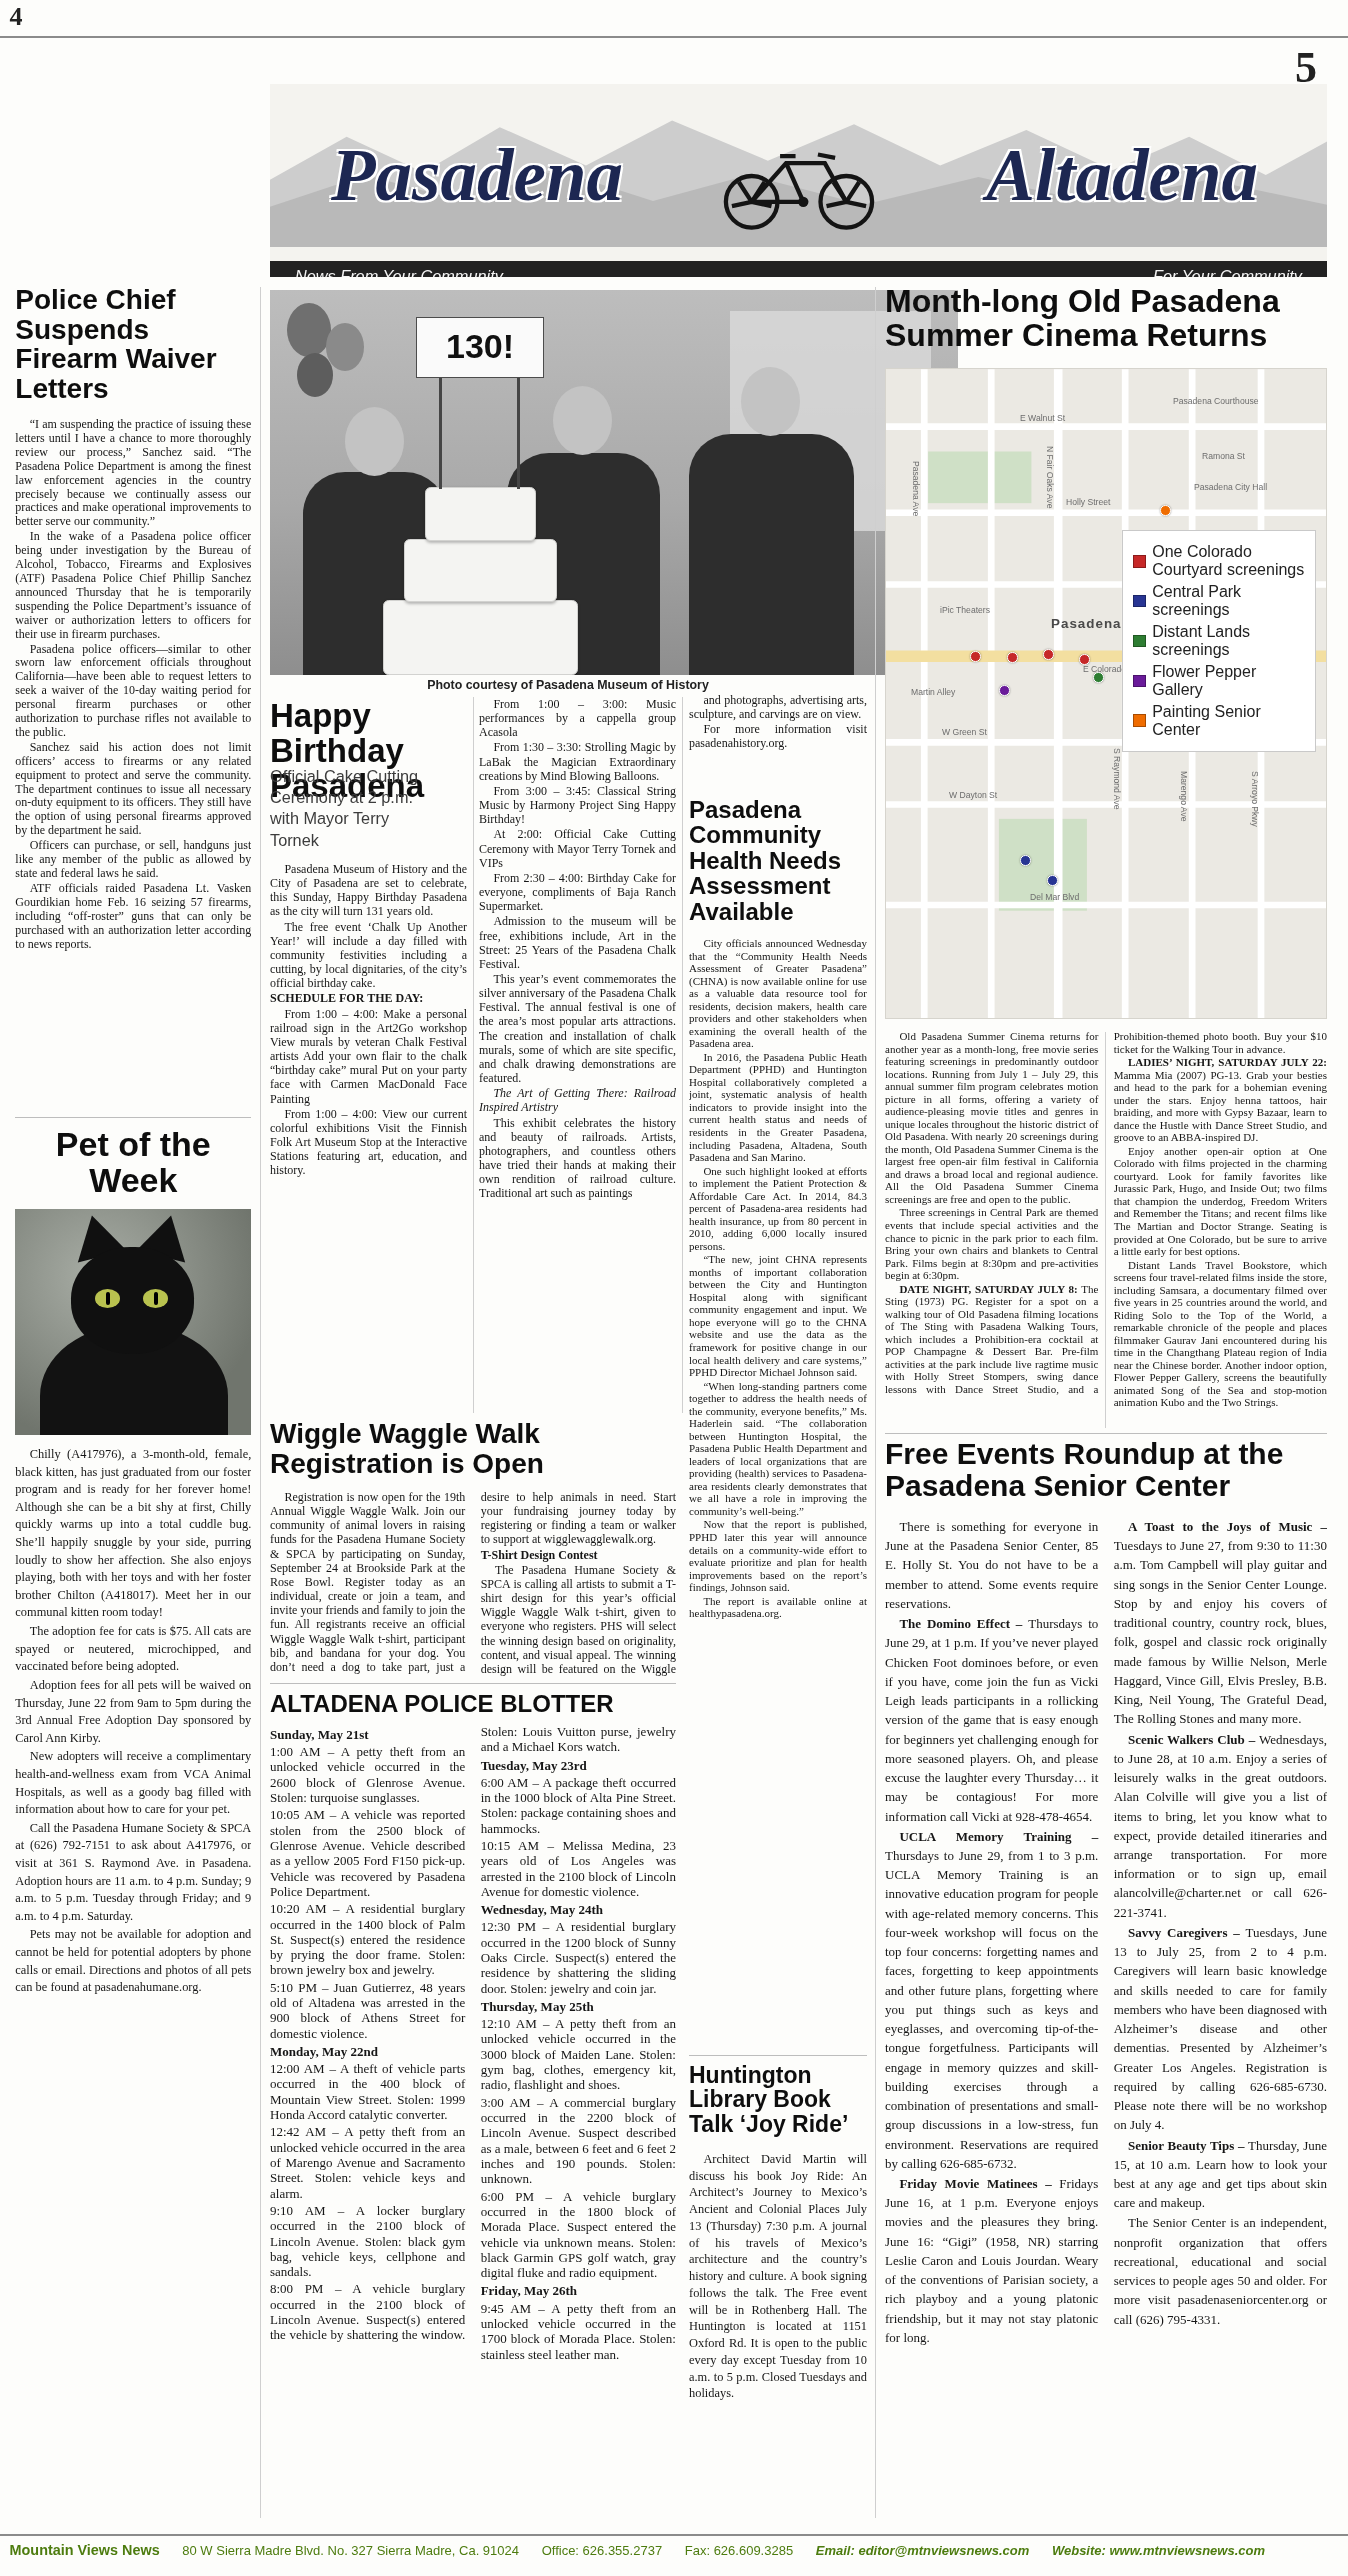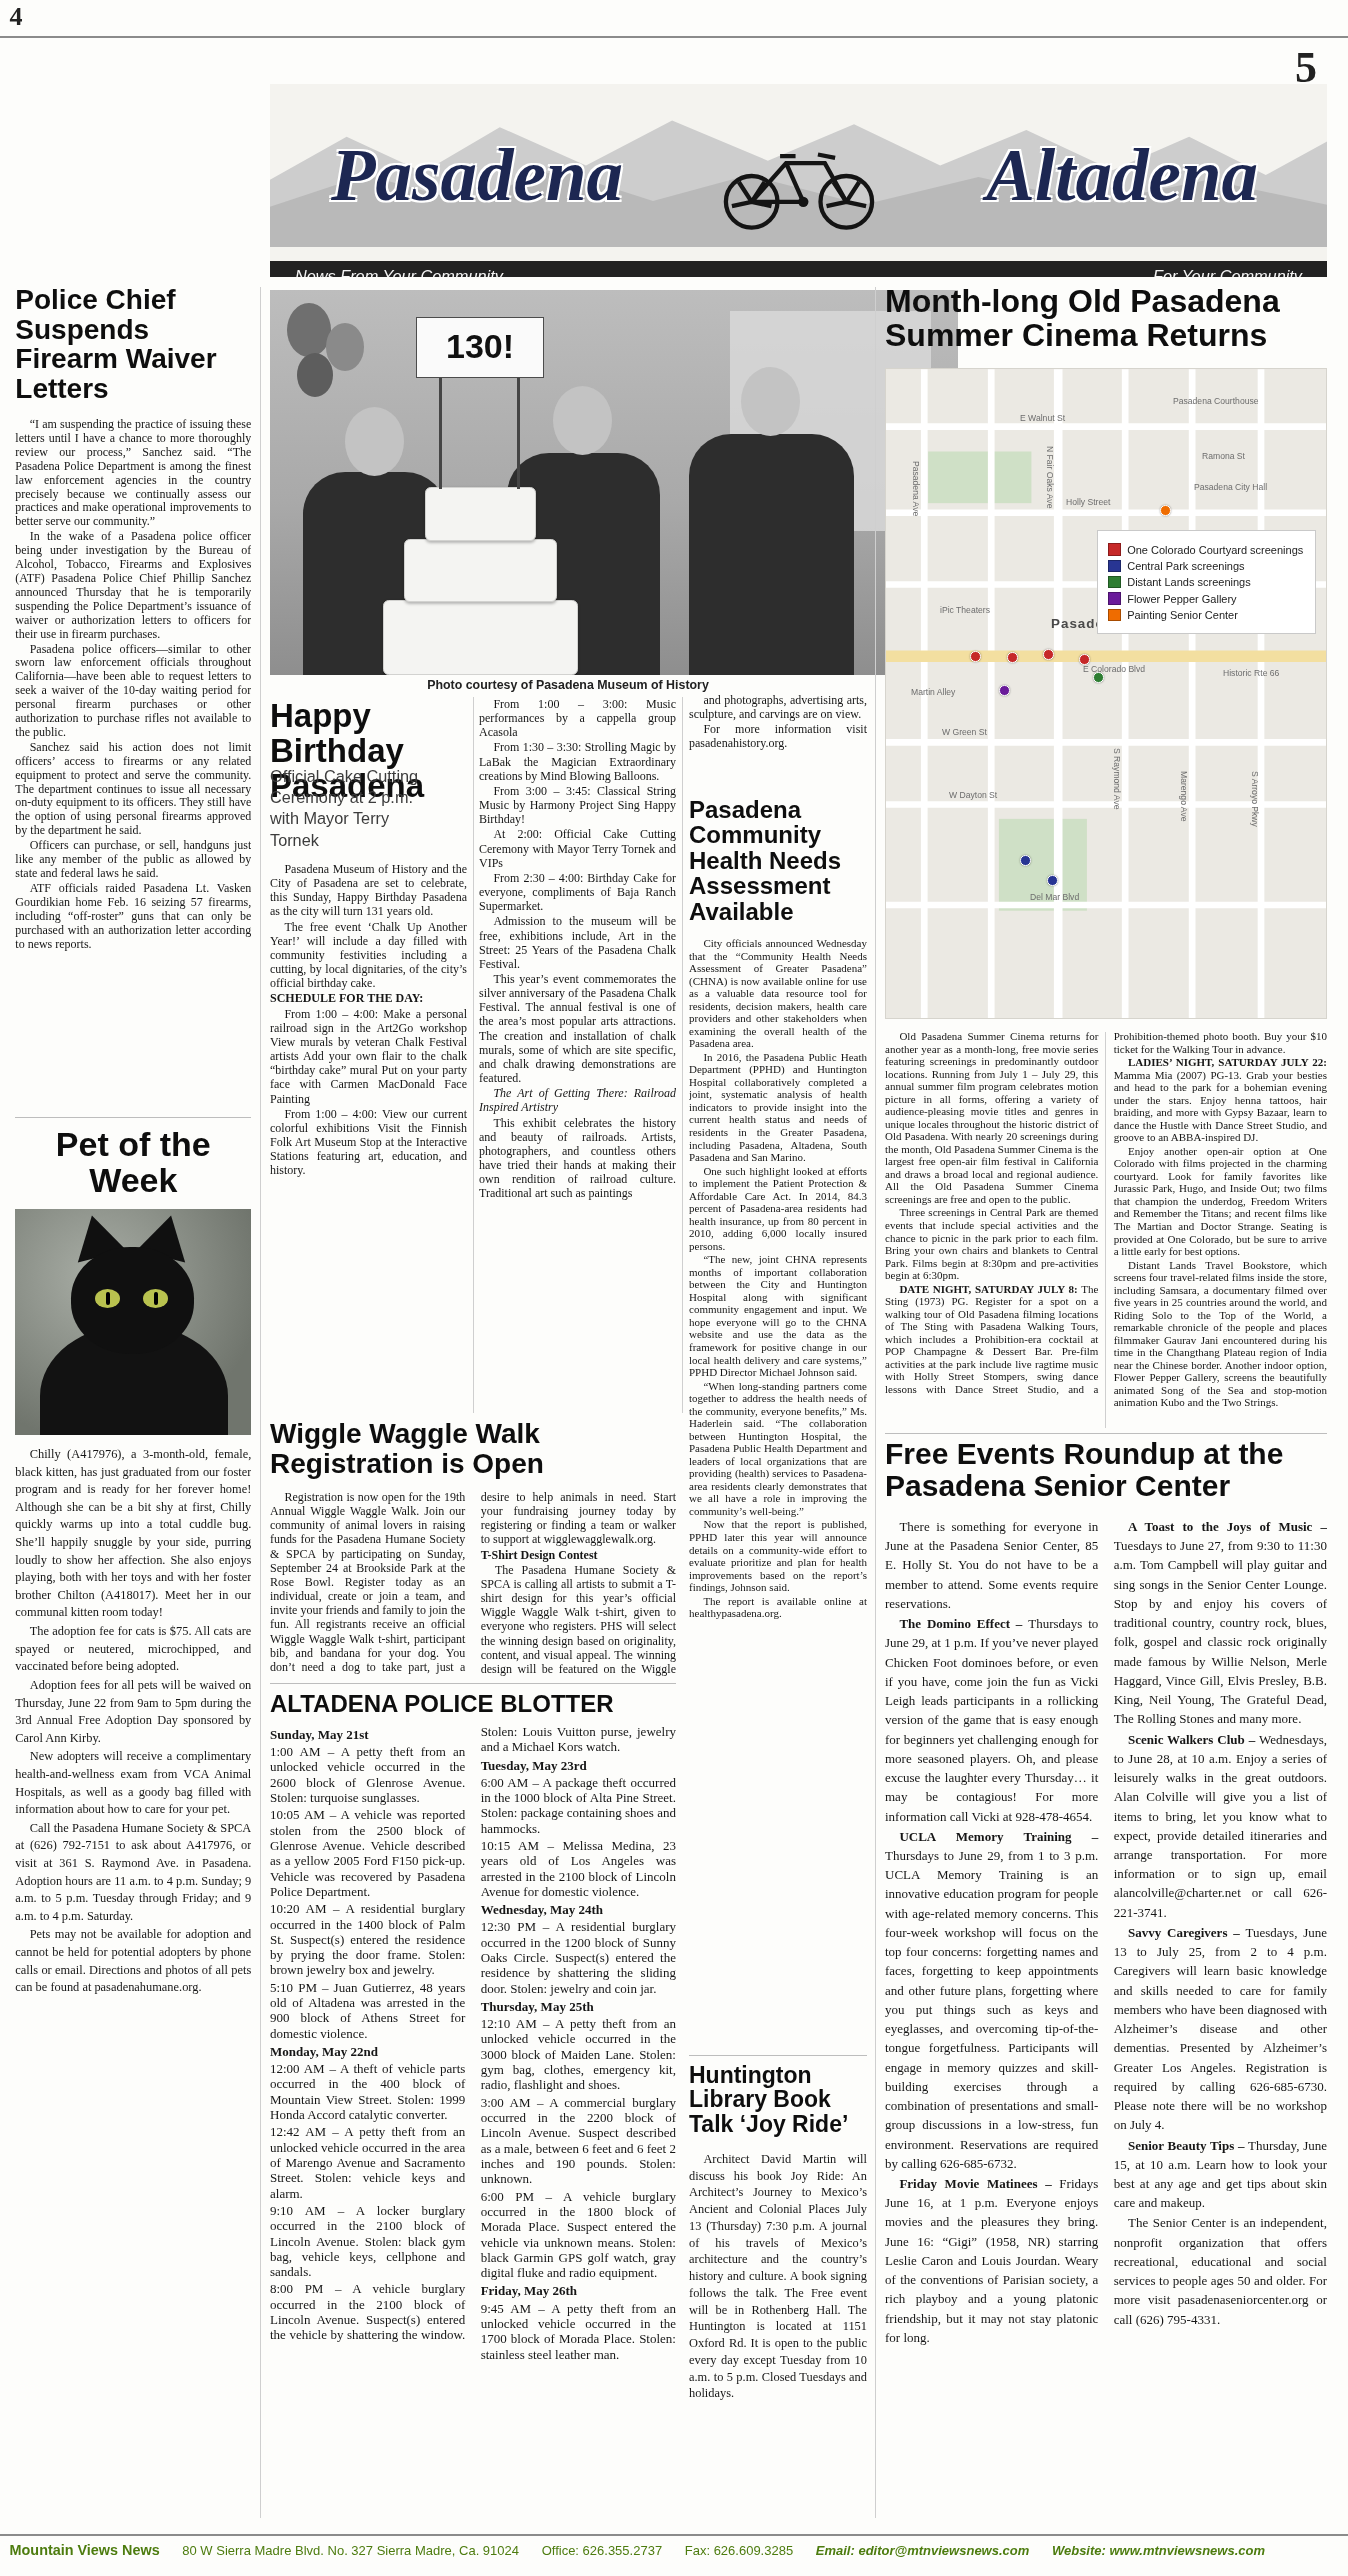--- a/index.html
+++ b/index.html
@@ -49,22 +49,22 @@
   .cat-eye.l{left:80px;}
   .cat-eye.r{left:128px;}
   .cat-eye::after{content:"";position:absolute;left:10.5px;top:2.9px;width:3.8px;height:13.4px;background:#000;border-radius:1.9px;}
   
   .map{background:#ebe9e3;overflow:hidden;border:1px solid #d6d4cd;box-sizing:border-box;}
   .map-overlay{position:absolute;left:0;top:0;width:100%;height:100%;}
   .map-label{position:absolute;font-family:"Liberation Sans",sans-serif;font-size:8.6px;color:#6d6d6d;white-space:nowrap;}
   .map-label.big{font-size:13.4px;font-weight:bold;color:#4a4a4a;letter-spacing:1px;}
   .map-label.vert{writing-mode:vertical-rl;}
   .map-dot{position:absolute;width:8.6px;height:8.6px;border-radius:50%;border:1px solid #ffffff;box-shadow:0 0 1.9px rgba(0,0,0,.4);}
-  .map-legend{position:absolute;right:9.6px;top:161px;width:219px;background:#ffffff;border:1px solid #c9c9c9;
-              padding:8.6px 9.6px;box-sizing:border-box;font-family:"Liberation Sans",sans-serif;font-size:11px;color:#222;}
+  .map-legend{position:absolute;right:9.6px;top:161px;width:194px;background:#ffffff;border:1px solid #c9c9c9;
+              padding:8.6px 9.6px;box-sizing:border-box;font-family:"Liberation Sans",sans-serif;font-size:16px;color:#222;}
   .legend-row{display:flex;align-items:center;margin:3.8px 0;}
   .legend-swatch{display:inline-block;width:10.5px;height:10.5px;margin-right:6.7px;flex:none;border:1px solid rgba(0,0,0,.3);}
   
   .subhead{font-family:"Liberation Sans",sans-serif;font-size:16.3px;color:#3c3c3c;line-height:1.3;}
   
   .footer{position:absolute;left:9.6px;top:2542px;width:1333px;font-family:"Liberation Sans",sans-serif;font-size:13px;color:#4d7c0f;white-space:nowrap;overflow:hidden;}
   .footer span{margin-right:19px;}
   .f-name{font-weight:bold;font-size:14.4px;}
   .f-em{font-weight:bold;font-style:italic;}
 </style>

